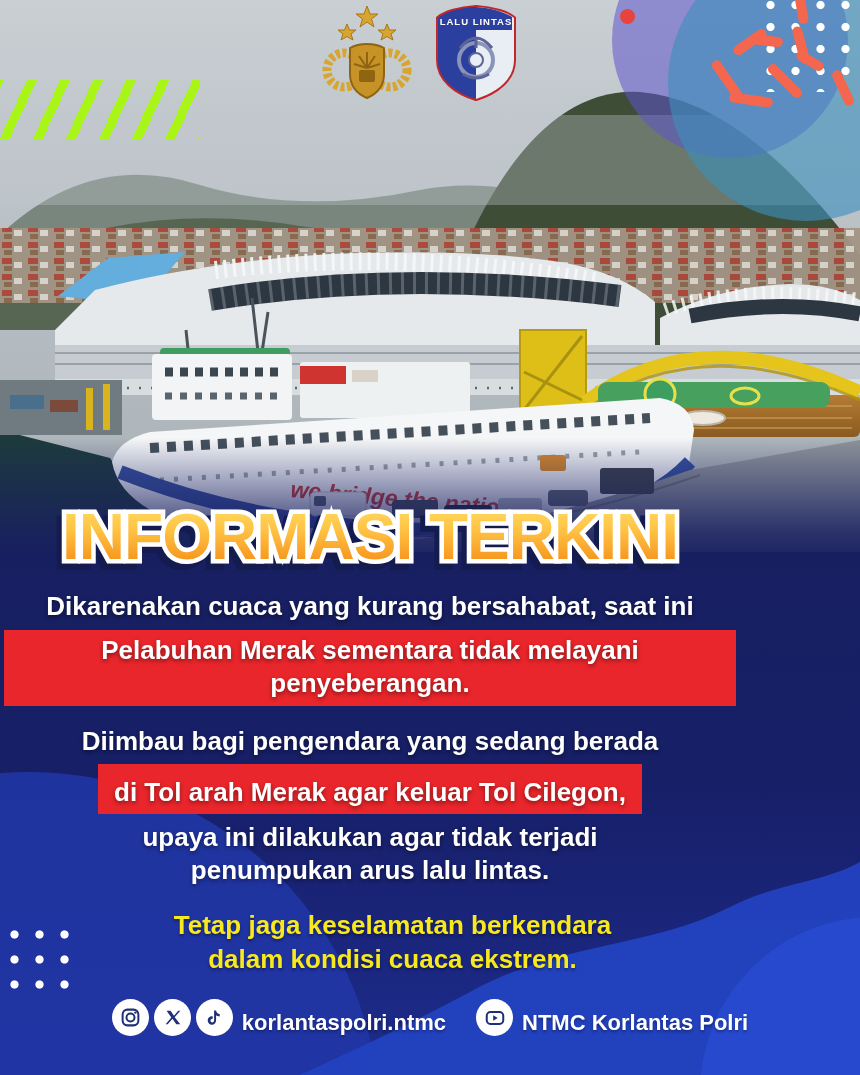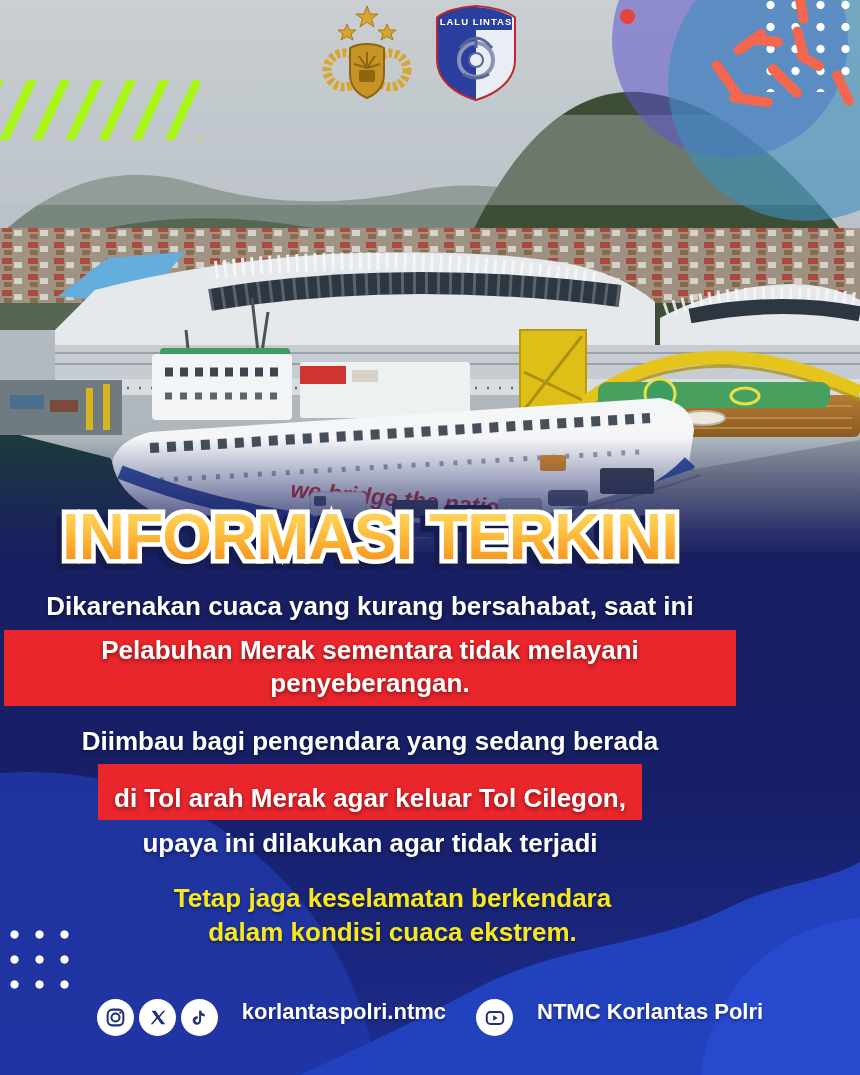--- a/index.html
+++ b/index.html
@@ -31,31 +31,31 @@
     filter:drop-shadow(-5px 6px 0 #131b4f);}
   .title-front{position:absolute;left:0;right:0;top:0;
     background:linear-gradient(180deg,#ffe06a 0%,#ffc344 40%,#f79a22 78%,#ef8818 100%);
     -webkit-background-clip:text;background-clip:text;color:transparent;}
   .date{margin-top:9px;font-size:30px;font-weight:800;letter-spacing:1px;
     text-shadow:0 2px 4px rgba(0,0,0,.4);}
   .body-line{font-size:26px;font-weight:800;line-height:33px;text-shadow:0 2px 4px rgba(0,0,0,.45);}
   .p1{margin-top:14px;}
   .hl-full{display:block;margin:7px 4px 0;background:#e9262b;padding:4px 0 6px;}
   .p2{margin-top:19px;}
-  .hl-inline{display:inline-block;margin:6px 0 7px;background:#e9262b;padding:18px 16px 5px;}
+  .hl-inline{display:inline-block;margin:6px 0 7px;background:#e9262b;padding:12px 16px 5px;}
   .note{margin-top:21px;color:#f7e91e;font-size:26px;font-weight:800;line-height:34px;
     text-shadow:0 2px 3px rgba(0,0,0,.4);margin-left:45px;}
   
   .dots-bl{position:absolute;left:2px;top:922px;width:78px;height:76px;z-index:4;
     background-image:radial-gradient(circle,#fff 3.6px,rgba(255,255,255,0) 4.6px);
     background-size:25px 25px;}
   
   .footer{position:absolute;top:999px;left:0;width:860px;z-index:6;display:flex;
     justify-content:center;align-items:center;gap:30px;color:#fff;}
-  .fgroup{display:flex;align-items:flex-start;gap:24px;}
+  .fgroup{display:flex;align-items:flex-end;gap:9px;}
   .icon-circle{width:37px;height:37px;border-radius:50%;background:#fff;display:flex;
     align-items:center;justify-content:center;flex:0 0 auto;}
   .icon-row{display:flex;align-items:center;gap:5px;}
   .ftext{font-size:22px;font-weight:800;text-shadow:0 2px 3px rgba(0,0,0,.35);}
 </style>
 </head>
 <body>
 
 <div class="poster">
 
@@ -214,20 +214,21 @@
 
     <div class="p1">
       <span class="body-line">Dikarenakan cuaca yang kurang bersahabat, saat ini</span>
       <span class="body-line hl-full">Pelabuhan Merak sementara tidak melayani penyeberangan.</span>
     </div>
 
     <div class="p2">
       <div class="body-line">Diimbau bagi pengendara yang sedang berada</div>
       <span class="body-line hl-inline">di Tol arah Merak agar keluar Tol Cilegon,</span>
       <div class="body-line">upaya ini dilakukan agar tidak terjadi</div>
+      <div class="body-line">penumpukan arus lalu lintas.</div>
     </div>
 
     <div class="note">
       <div>Tetap jaga keselamatan berkendara</div>
       <div>dalam kondisi cuaca ekstrem.</div>
     </div>
   </div>
 
   <div class="dots-bl"></div>
 

